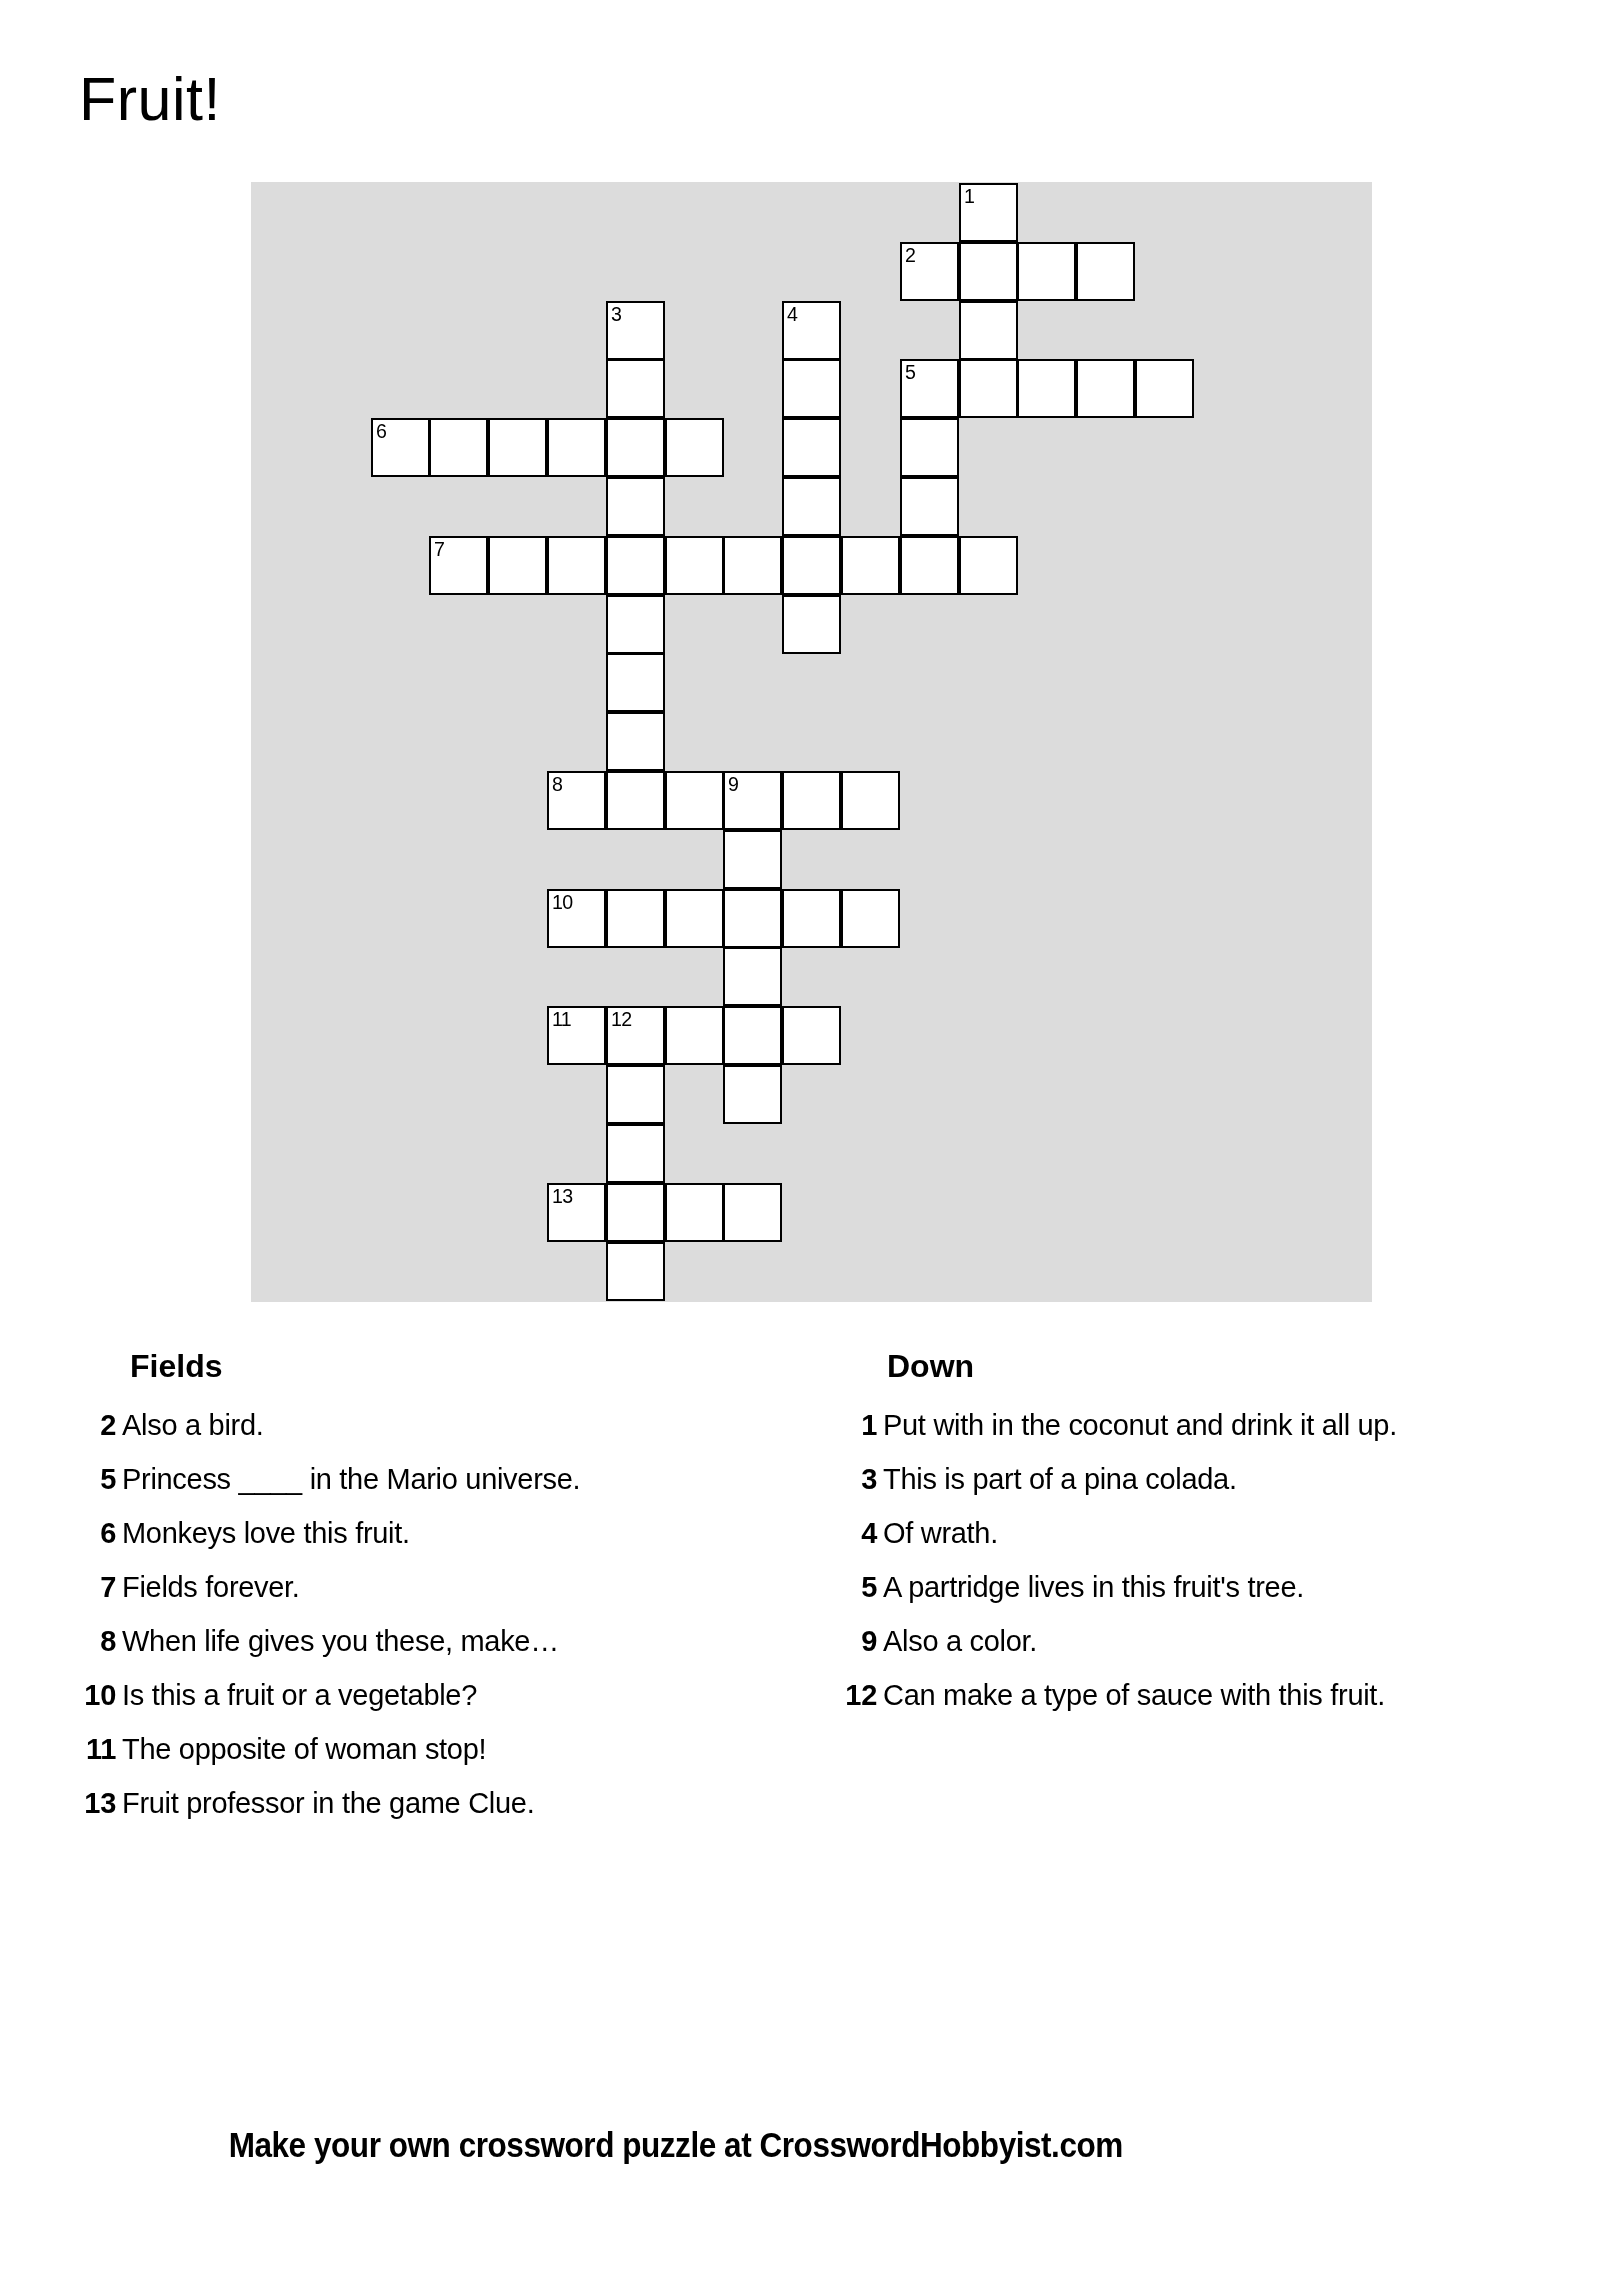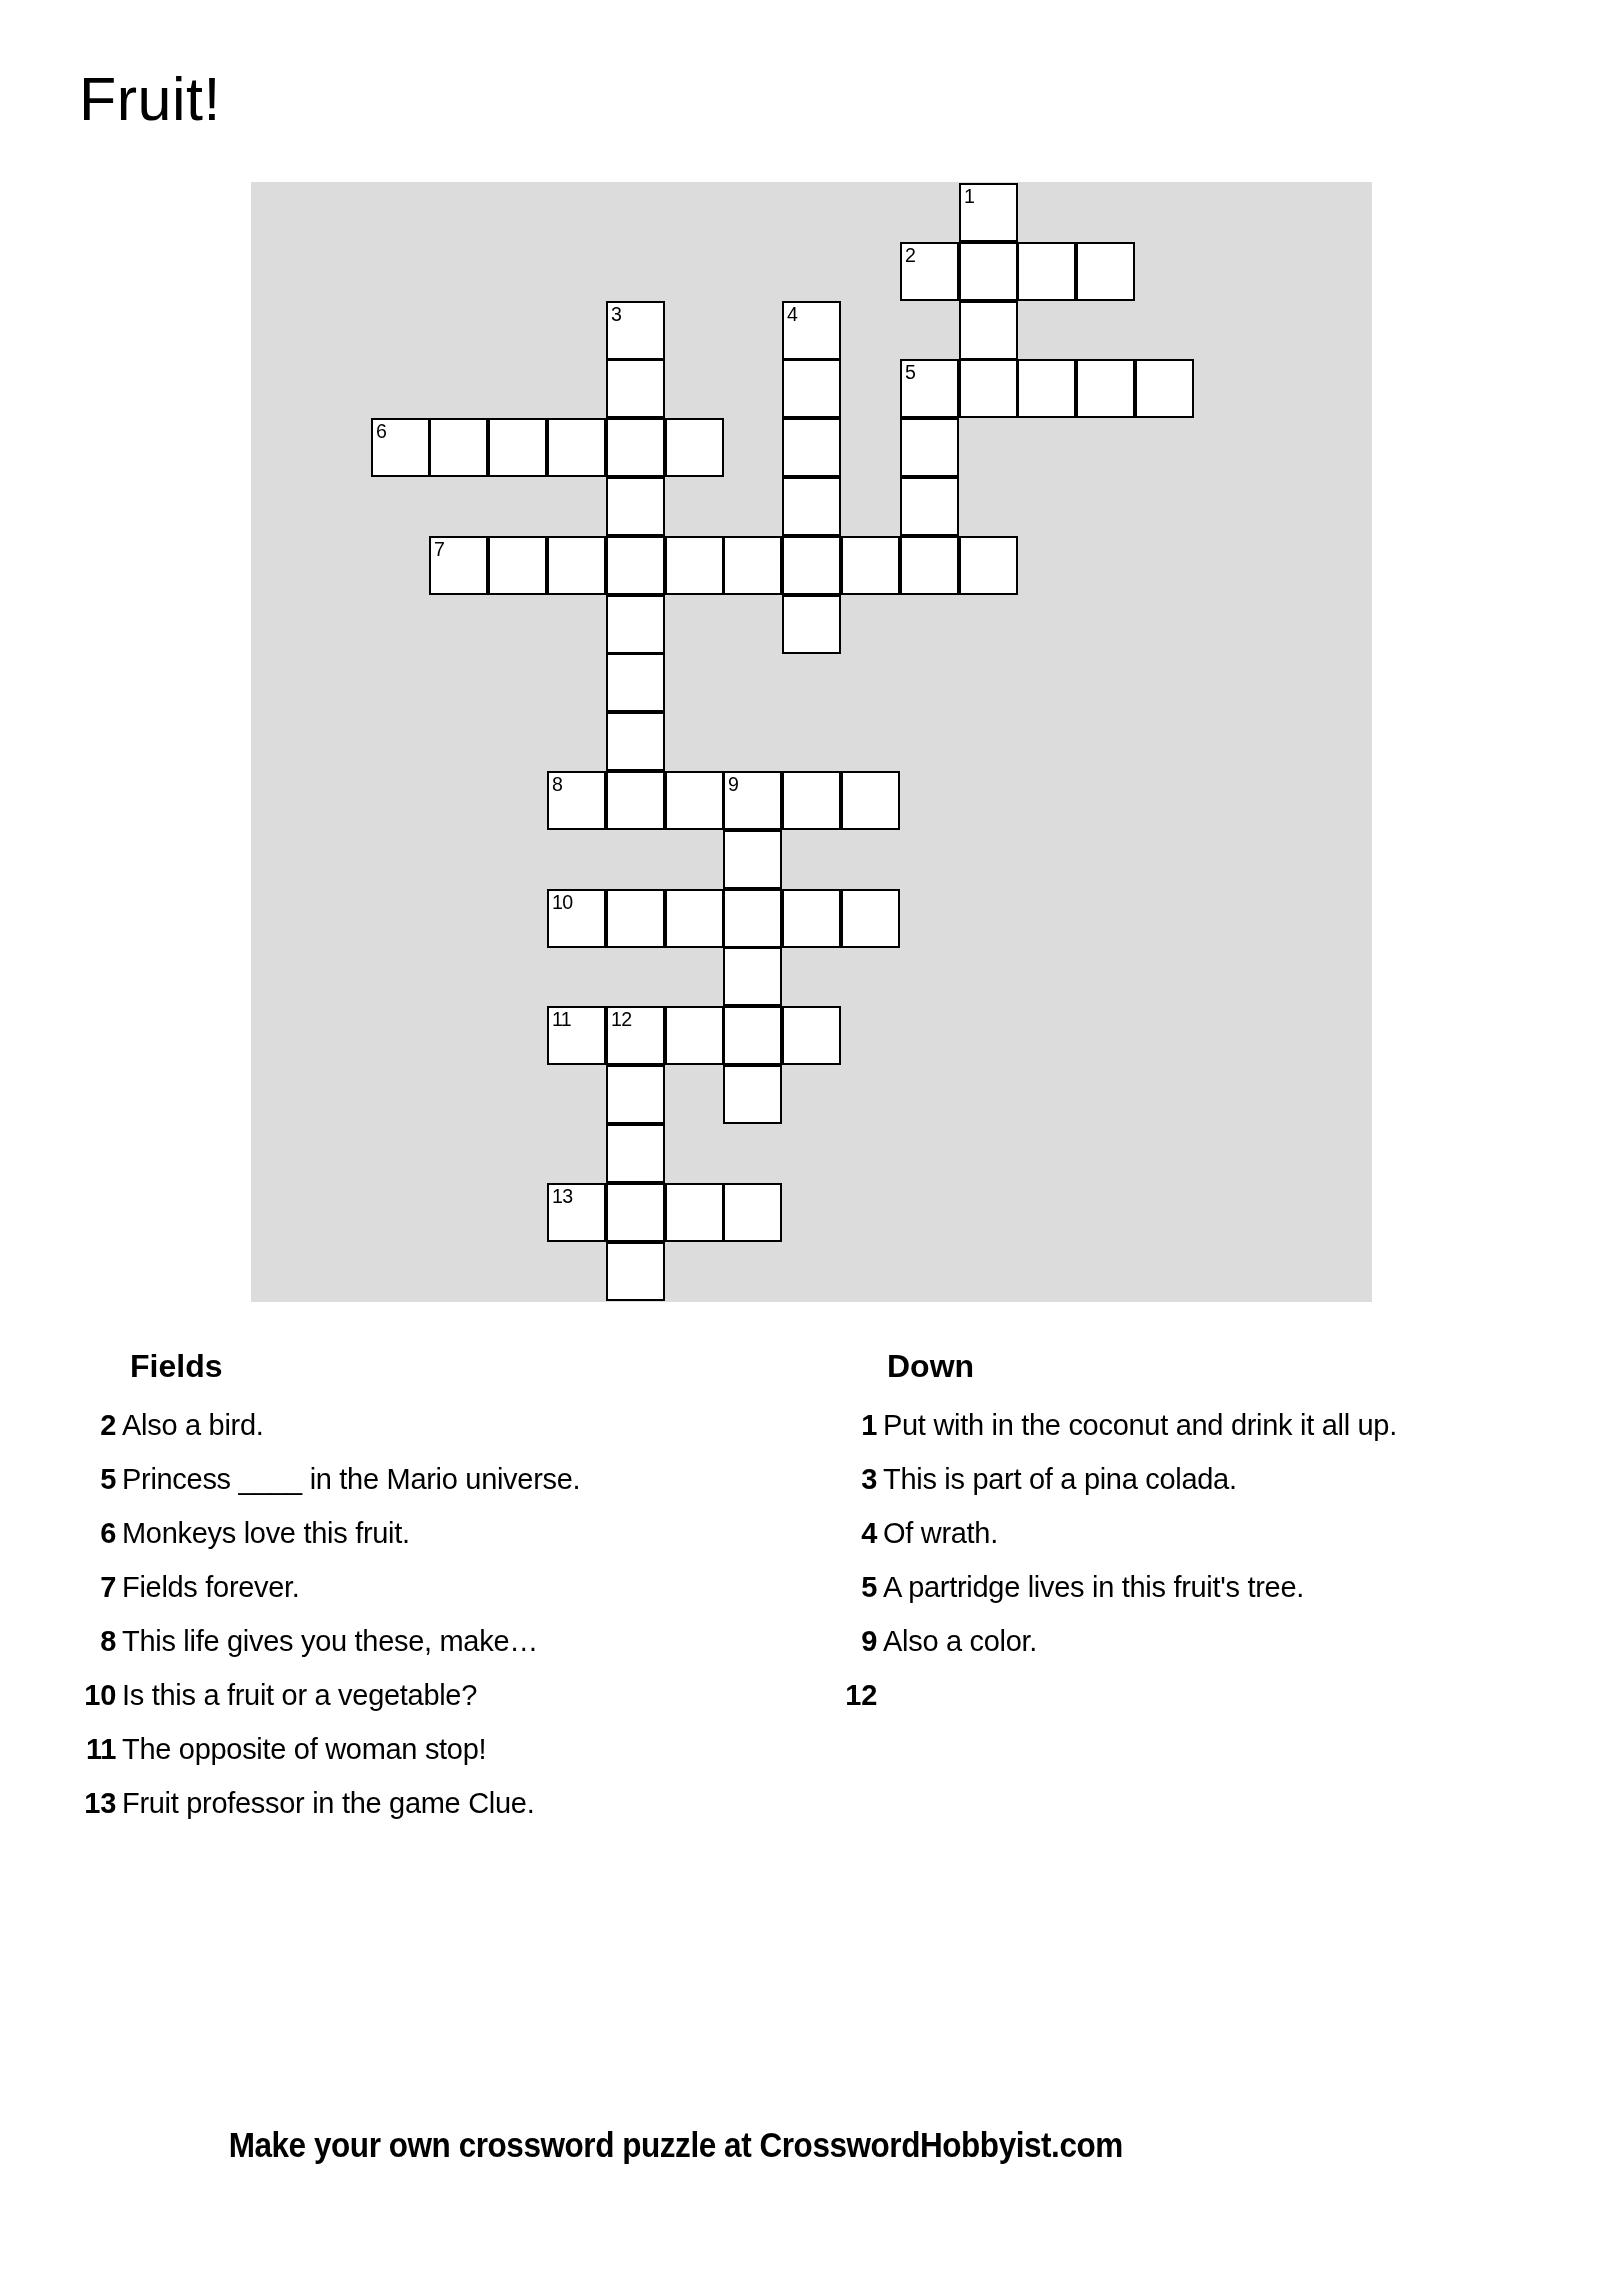--- a/index.html
+++ b/index.html
@@ -207,21 +207,21 @@
   <div class="clue">
     <span class="num">6</span>
     <span class="txt">Monkeys love this fruit.</span>
   </div>
   <div class="clue">
     <span class="num">7</span>
     <span class="txt">Fields forever.</span>
   </div>
   <div class="clue">
     <span class="num">8</span>
-    <span class="txt">This life gives you these, make…</span>
+    <span class="txt">When life gives you these, make…</span>
   </div>
   <div class="clue">
     <span class="num">10</span>
     <span class="txt">Is this a fruit or a vegetable?</span>
   </div>
   <div class="clue">
     <span class="num">11</span>
     <span class="txt">The opposite of woman stop!</span>
   </div>
   <div class="clue">
@@ -246,19 +246,20 @@
   <div class="clue">
     <span class="num">5</span>
     <span class="txt">A partridge lives in this fruit's tree.</span>
   </div>
   <div class="clue">
     <span class="num">9</span>
     <span class="txt">Also a color.</span>
   </div>
   <div class="clue">
     <span class="num">12</span>
+    <span class="txt">Can make a type of sauce with this fruit.</span>
   </div>
 </div>
 
 <div class="footer">
   <span class="inner">Make your own crossword puzzle at CrosswordHobbyist.com</span>
 </div>
 
 
 </body></html>

